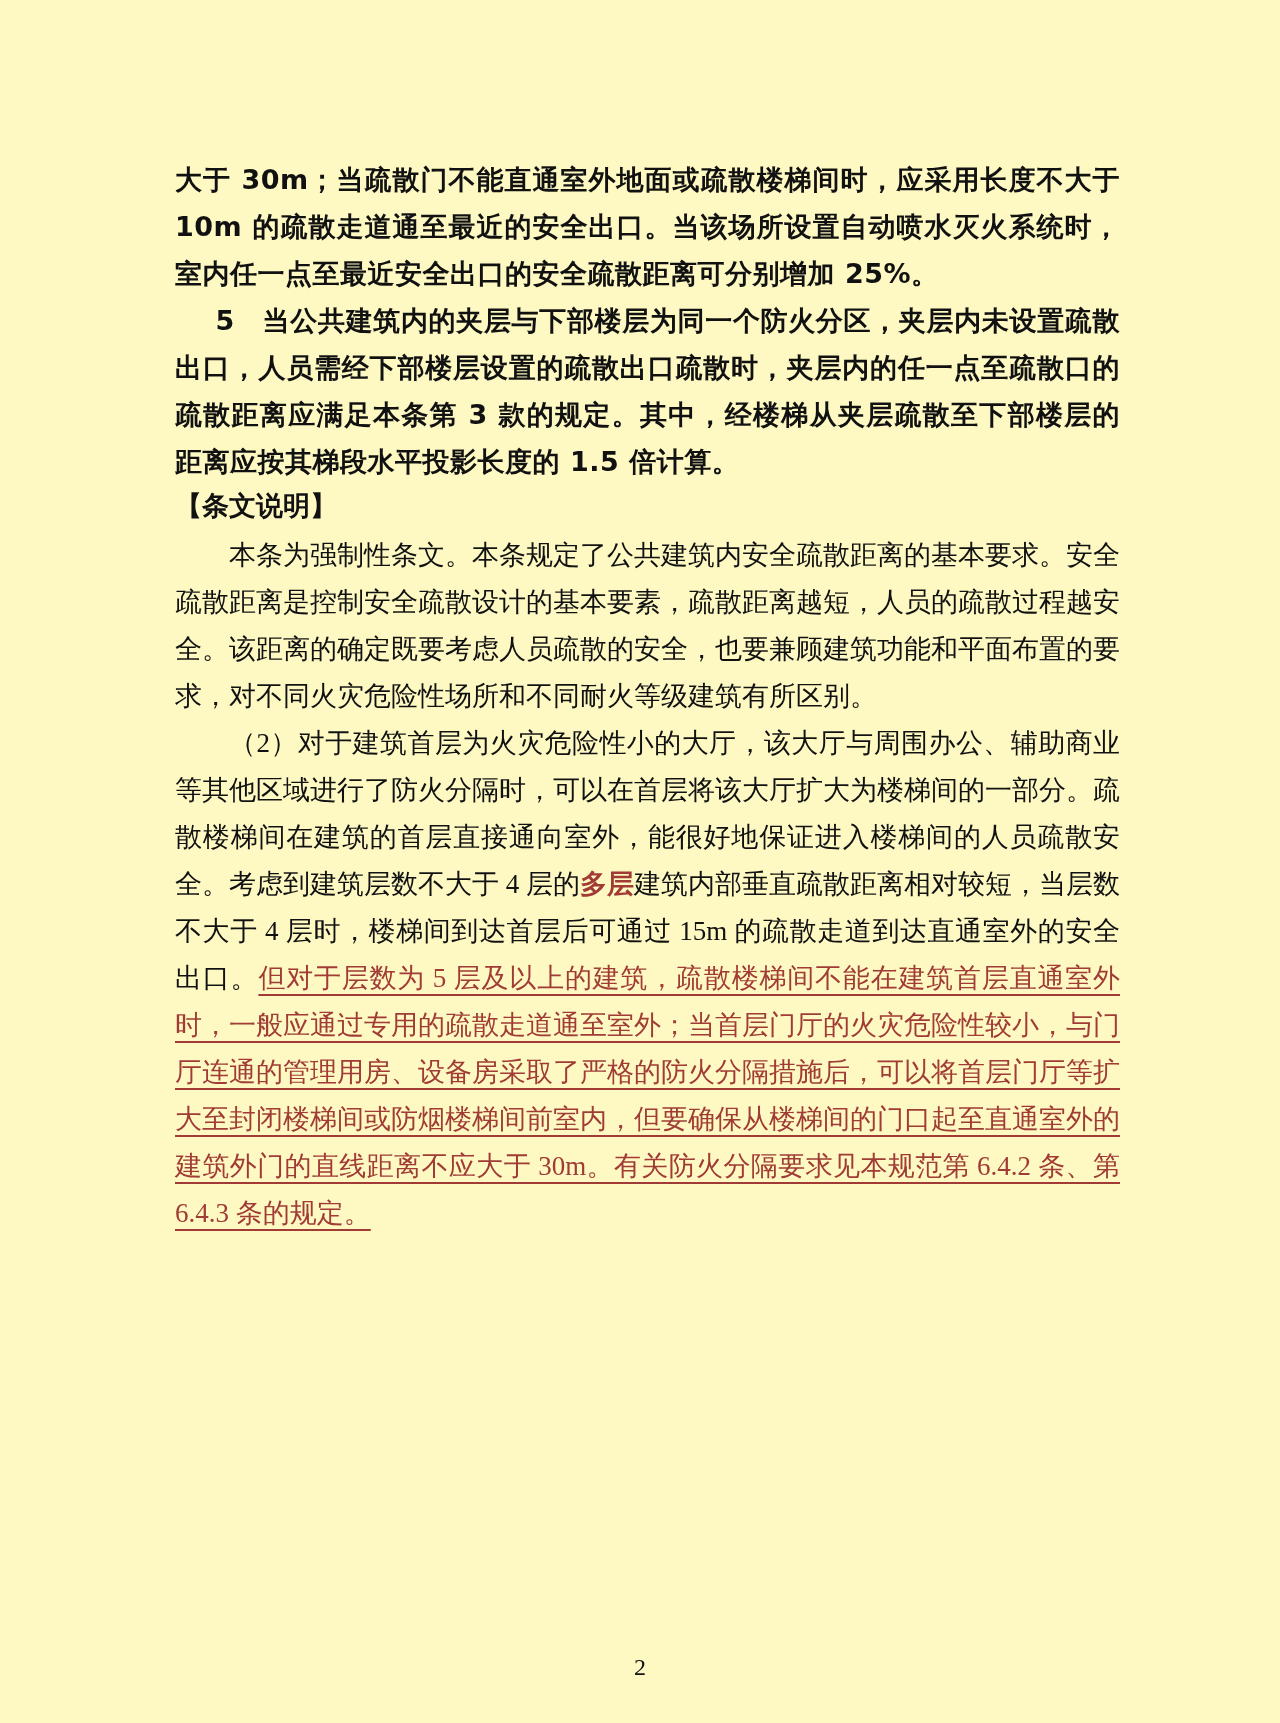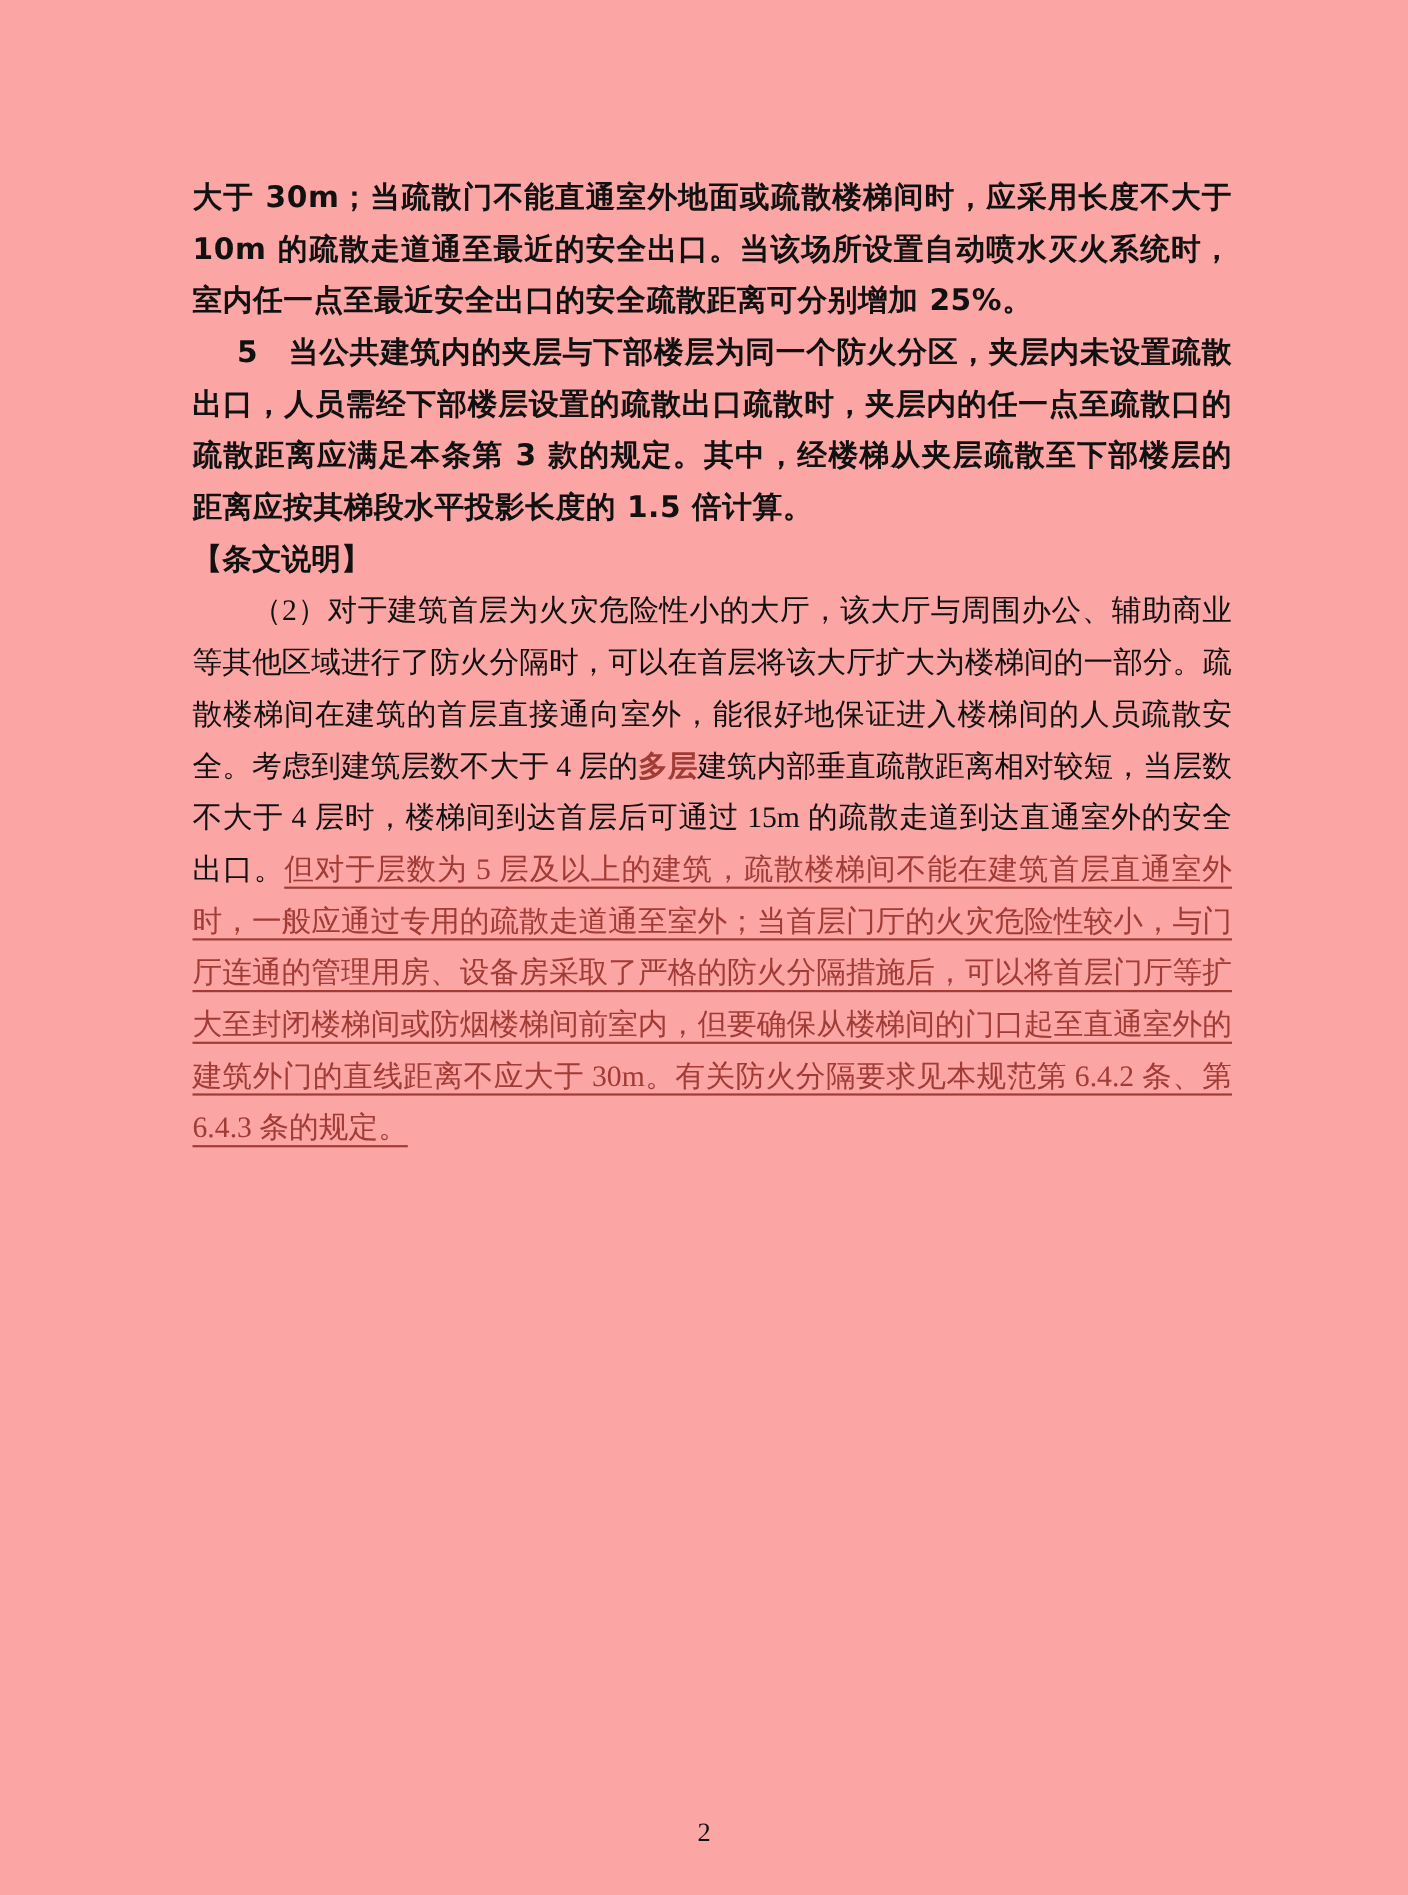--- a/index.html
+++ b/index.html
@@ -4,21 +4,21 @@
 <style>
   html, body {
     margin: 0;
     padding: 0;
     background: #ffffff;
   }
   .page {
     position: relative;
     width: 1280px;
     height: 1723px;
-    background: #fca5a5;
+    background: #fef9c3;
     overflow: hidden;
     font-family: "Liberation Serif", "DejaVu Serif", serif;
     color: #111111;
   }
   .content {
     position: absolute;
     left: 175px;
     top: 156px;
     width: 945px;
     font-size: 27px;
@@ -31,21 +31,21 @@
     padding: 0;
   }
   .para.indent { text-indent: 2em; }
   .para.indent-num { text-indent: 1.5em; }
   .para.clause {
     font-family: "DejaVu Sans", "Liberation Sans", sans-serif;
     font-weight: 600;
     letter-spacing: 0.5px;
   }
   .para.heading {
-    font-family: Liberation Sans, sans-serif;
+    font-family: Liberation Mono, monospace;
     font-weight: 700;
     text-indent: 0;
   }
   .run { }
   .run-red { color: #a03c35; font-weight: bold; }
   .run-red-underline {
     color: #a03c35;
     text-decoration: underline;
     text-decoration-color: #a03c35;
     text-decoration-thickness: 2px;
@@ -64,16 +64,17 @@
   }
 </style>
 </head>
 <body>
 
 <div class="page">
   <div class="content">
       <p class="para clause"><span class="run">大于 30m；当疏散门不能直通室外地面或疏散楼梯间时，应采用长度不大于 10m 的疏散走道通至最近的安全出口。当该场所设置自动喷水灭火系统时，室内任一点至最近安全出口的安全疏散距离可分别增加 25%。</span></p>
       <p class="para clause indent-num"><span class="run">5　当公共建筑内的夹层与下部楼层为同一个防火分区，夹层内未设置疏散出口，人员需经下部楼层设置的疏散出口疏散时，夹层内的任一点至疏散口的疏散距离应满足本条第 3 款的规定。其中，经楼梯从夹层疏散至下部楼层的距离应按其梯段水平投影长度的 1.5 倍计算。</span></p>
       <p class="para heading"><span class="run">【条文说明】</span></p>
+      <p class="para indent"><span class="run">本条为强制性条文。本条规定了公共建筑内安全疏散距离的基本要求。安全疏散距离是控制安全疏散设计的基本要素，疏散距离越短，人员的疏散过程越安全。该距离的确定既要考虑人员疏散的安全，也要兼顾建筑功能和平面布置的要求，对不同火灾危险性场所和不同耐火等级建筑有所区别。</span></p>
       <p class="para indent"><span class="run">（2）对于建筑首层为火灾危险性小的大厅，该大厅与周围办公、辅助商业等其他区域进行了防火分隔时，可以在首层将该大厅扩大为楼梯间的一部分。疏散楼梯间在建筑的首层直接通向室外，能很好地保证进入楼梯间的人员疏散安全。考虑到建筑层数不大于 4 层的</span><span class="run run-red">多层</span><span class="run">建筑内部垂直疏散距离相对较短，当层数不大于 4 层时，楼梯间到达首层后可通过 15m 的疏散走道到达直通室外的安全出口。</span><span class="run run-red-underline">但对于层数为 5 层及以上的建筑，疏散楼梯间不能在建筑首层直通室外时，一般应通过专用的疏散走道通至室外；当首层门厅的火灾危险性较小，与门厅连通的管理用房、设备房采取了严格的防火分隔措施后，可以将首层门厅等扩大至封闭楼梯间或防烟楼梯间前室内，但要确保从楼梯间的门口起至直通室外的建筑外门的直线距离不应大于 30m。有关防火分隔要求见本规范第 6.4.2 条、第 6.4.3 条的规定。</span></p>
     </div>
   <div class="page-number">2</div>
 </div>
 
 </body></html>

